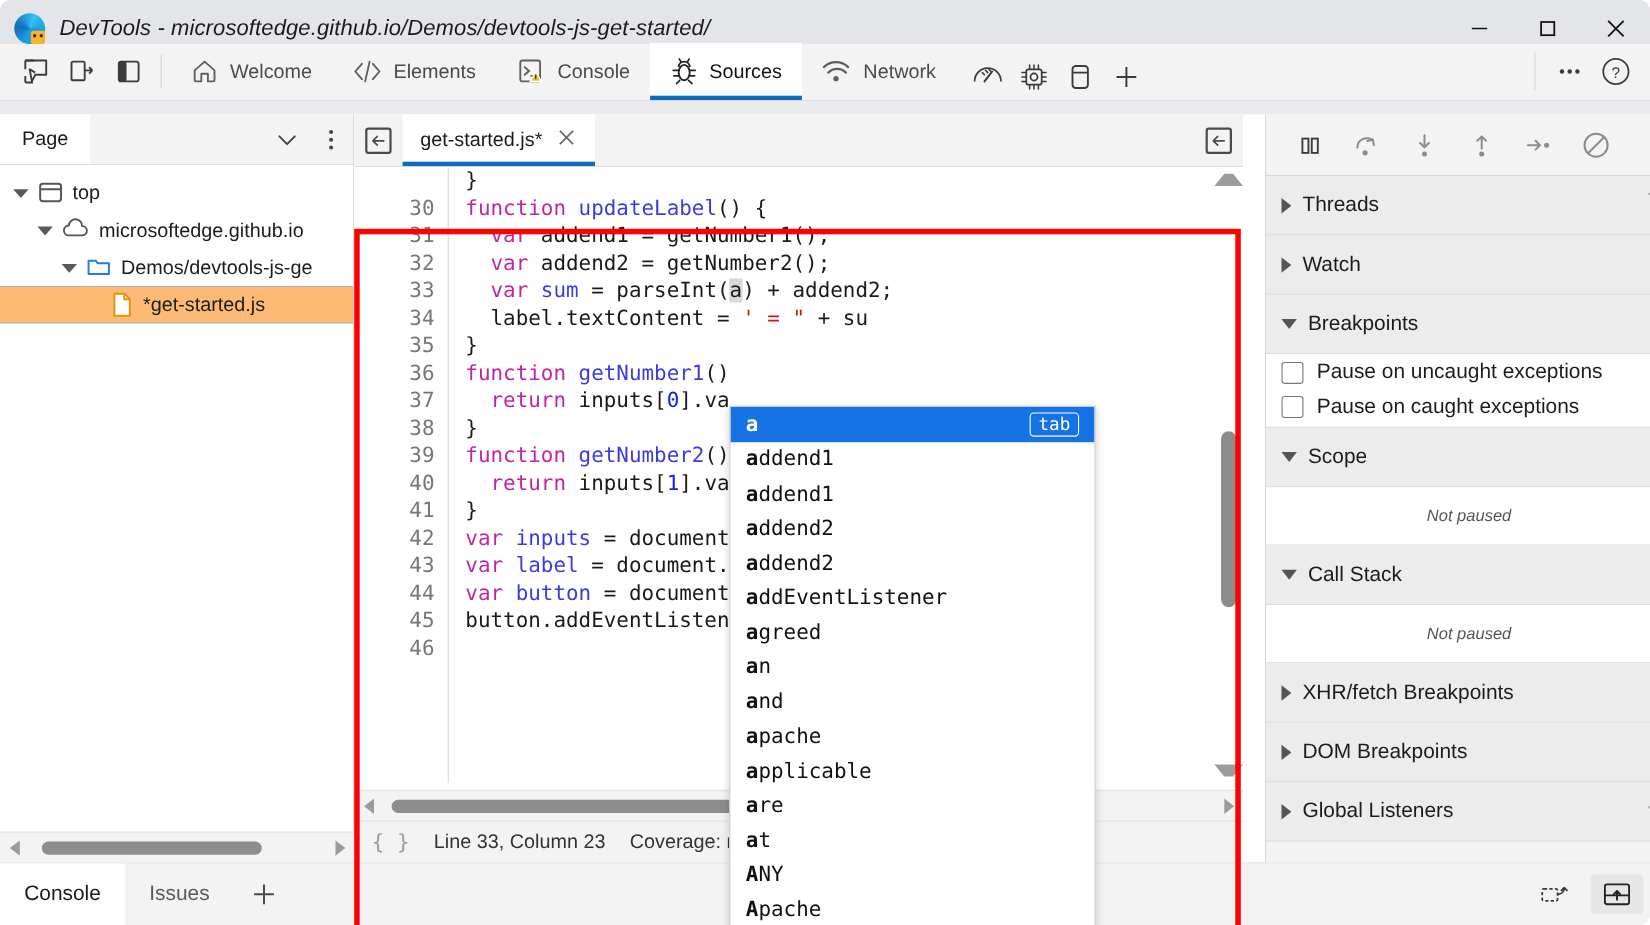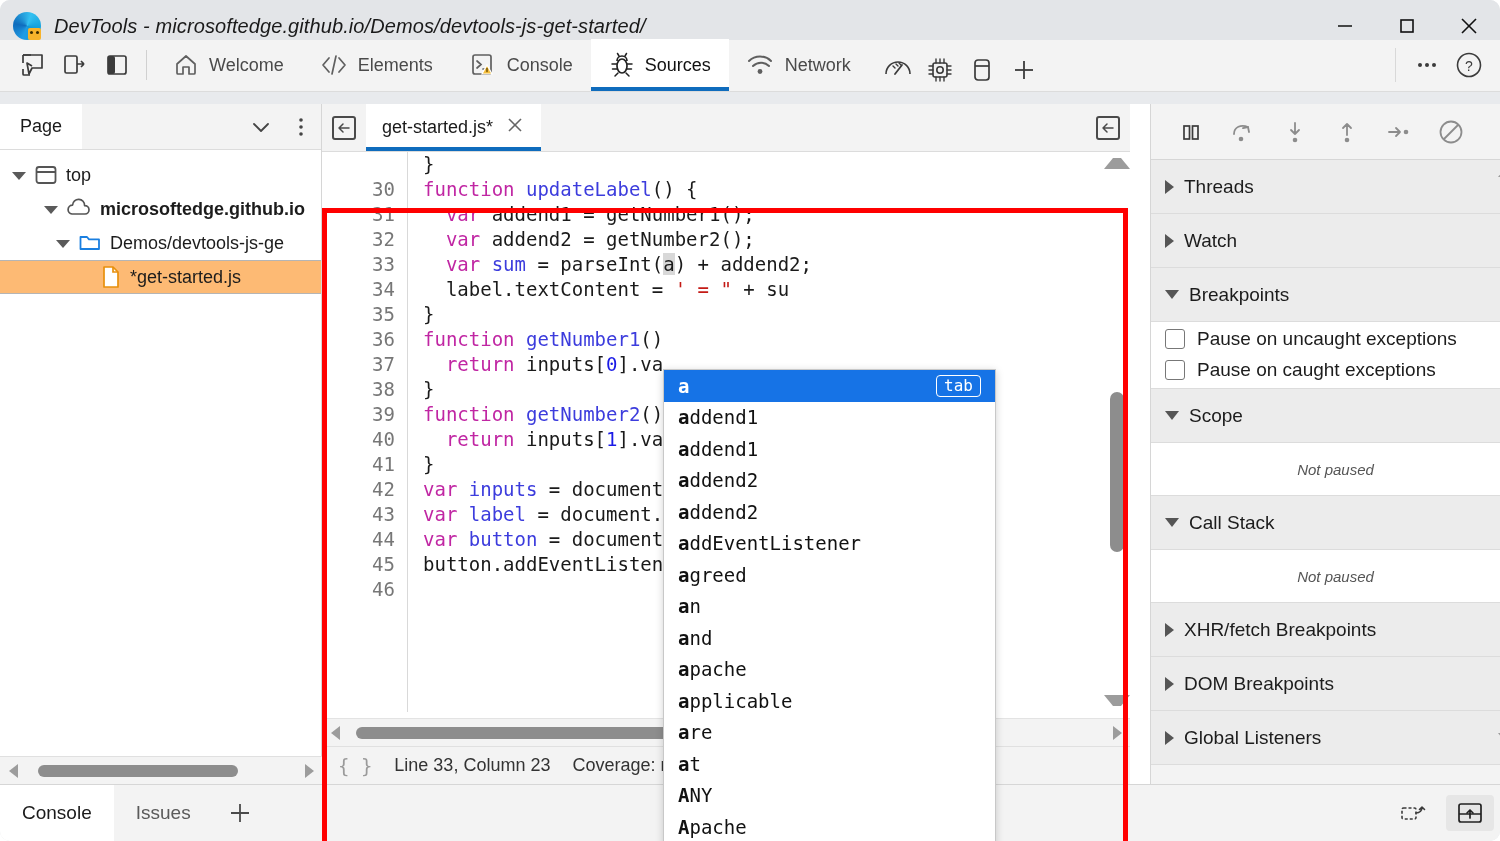--- a/index.html
+++ b/index.html
@@ -417,21 +417,21 @@
 
       <div id="tree">
         <div class="tree-row" style="padding-left:12px;">
           <span class="caret down"></span>
           <svg width="24" height="22" viewBox="0 0 24 22">
               <rect x="2.5" y="3" width="19" height="16" rx="2.5" fill="none" stroke="#555" stroke-width="1.8"></rect>
               <path d="M2.5 8h19" stroke="#555" stroke-width="1.8"></path>
             </svg>
           <span>top</span>
         </div>
-        <div class="tree-row" style="padding-left:44px;font-weight:bold;">
+        <div class="tree-row" style="padding-left:34px;">
           <span class="caret down"></span>
           <svg width="26" height="22" viewBox="0 0 26 22">
               <path d="M6 16a4.5 4.5 0 01.6-8.96A6 6 0 0118.6 7.6 4.2 4.2 0 0119 16z" fill="none" stroke="#555" stroke-width="1.7" stroke-linejoin="round"></path>
             </svg>
           <span>microsoftedge.github.io</span>
         </div>
         <div class="tree-row" style="padding-left:56px;">
           <span class="caret down"></span>
           <svg width="24" height="22" viewBox="0 0 24 22">
               <path d="M2.5 17V5h6.5l2 2.4H21V17z" fill="none" stroke="#1a7fe0" stroke-width="1.8" stroke-linejoin="round"></path>

